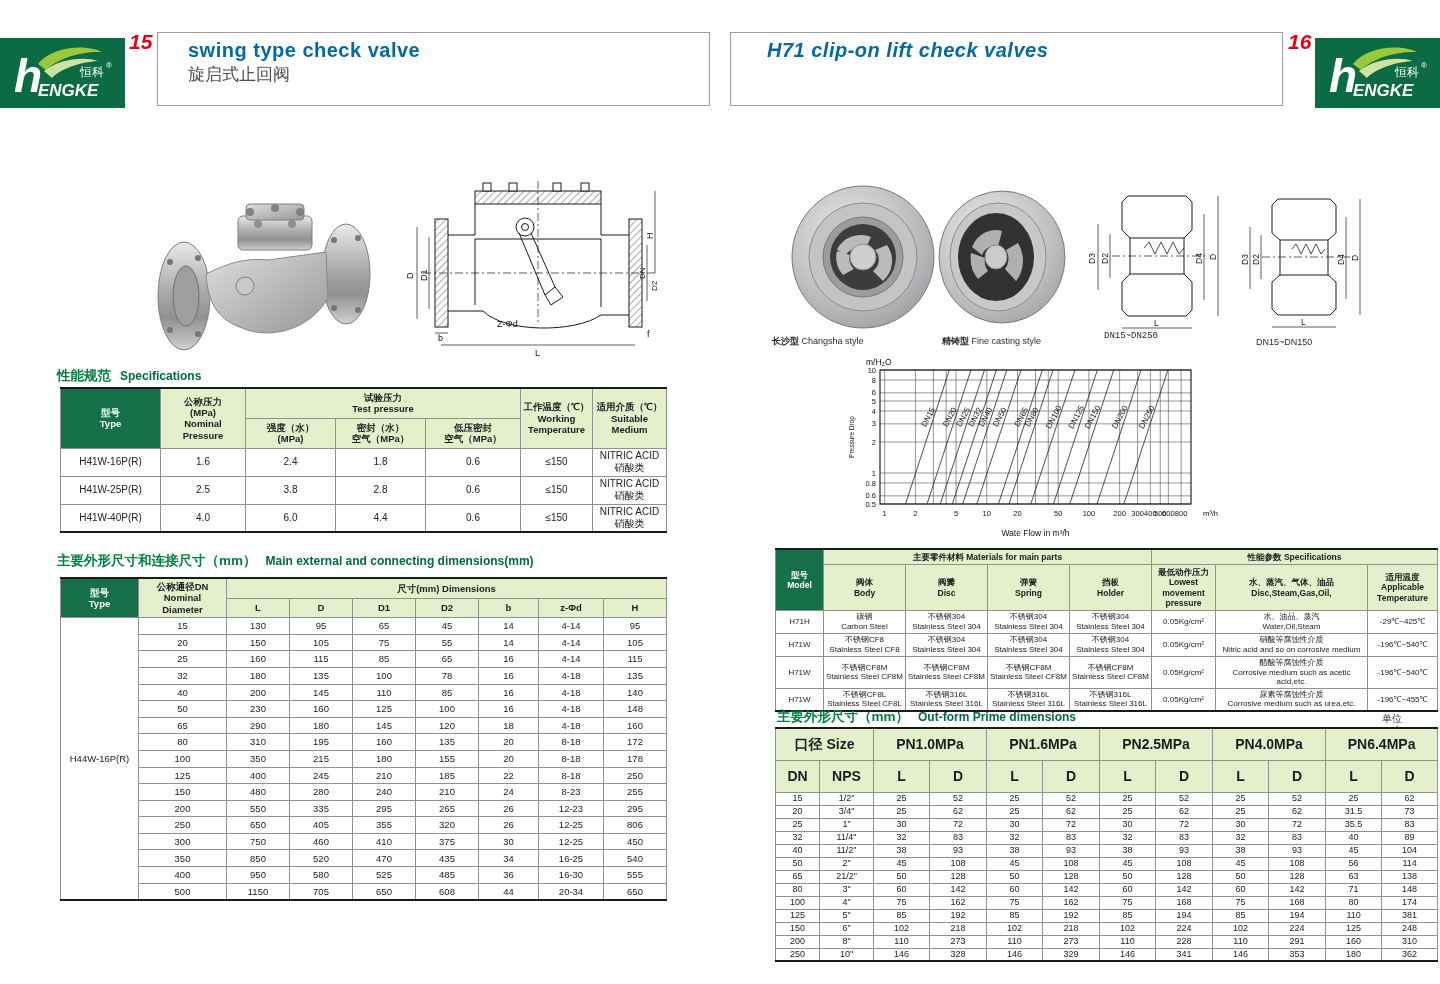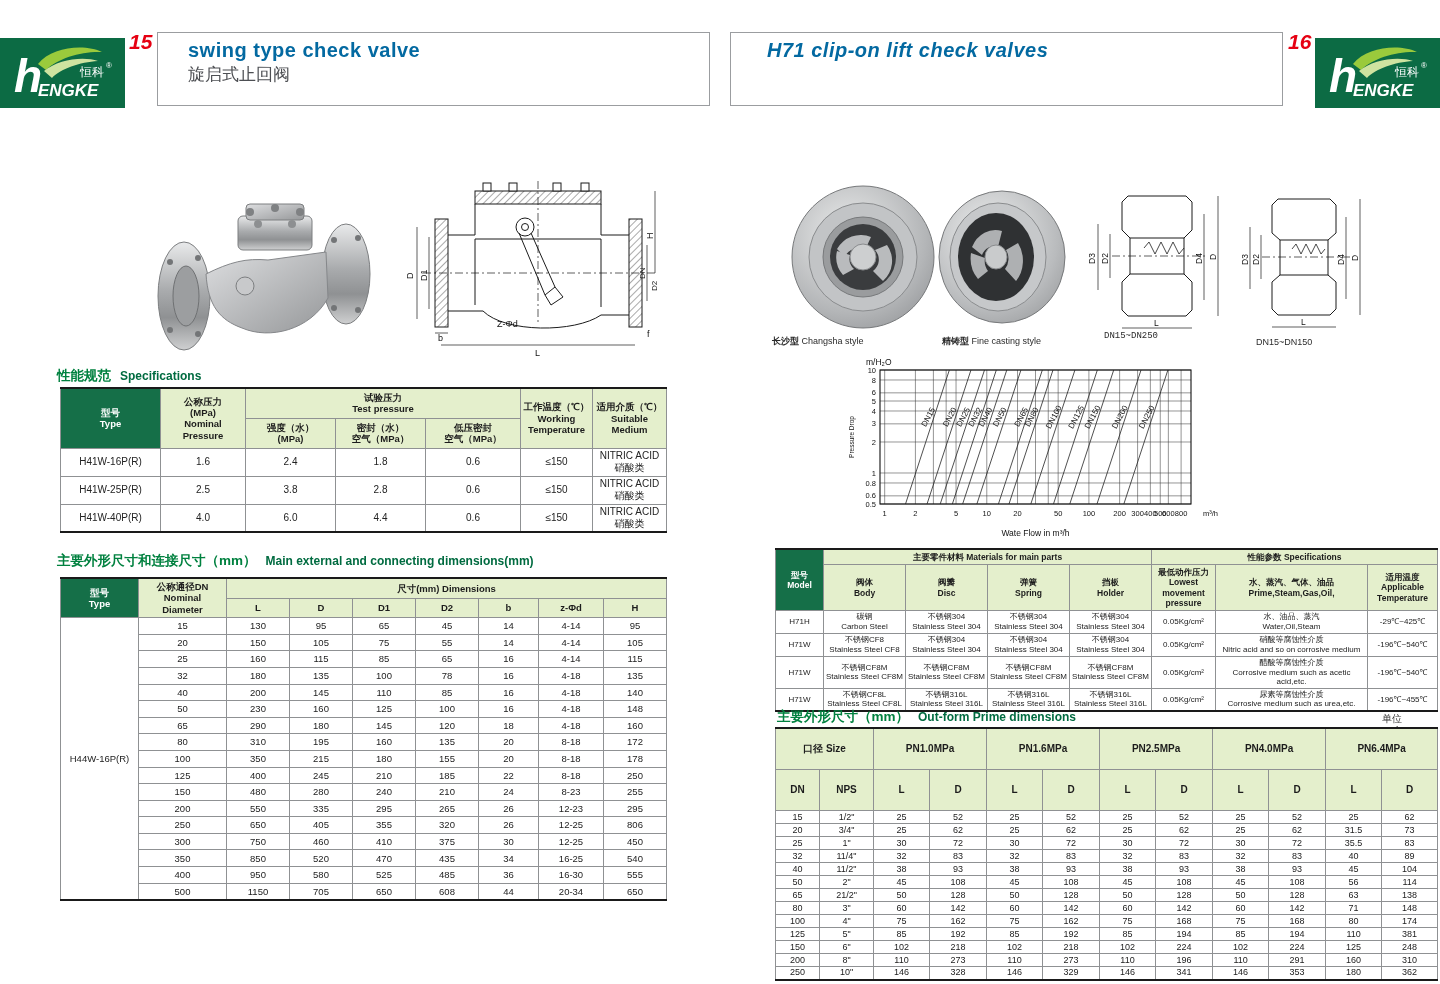--- a/index.html
+++ b/index.html
@@ -31,21 +31,21 @@
 
   .spec-table th { font-size:9.5px; padding:3px 2px; }
   .spec-table td { font-size:10px; height:28px; }
 
   .dim-table th { font-size:9.5px; padding:2px; }
   .dim-table td { font-size:9.5px; height:16.6px; padding:0 2px; }
 
   .materials-table th { font-size:8.5px; padding:2px 1px; }
   .materials-table td { font-size:8px; padding:1px; height:23px; }
 
-  .outform-table th { font-size:10px; padding:14px; }
+  .outform-table th { font-size:14px; padding:7px; }
   .outform-table td { font-size:9px; height:13px; padding:0; }
 
   
   .caption { font-size:9px; color:#2b2b2b; white-space:nowrap; }
   .caption b { font-weight:bold; }
 
   svg text { font-family:"Liberation Sans", sans-serif; }
 </style>
 </head>
 <body>
@@ -647,21 +647,21 @@
         <th>阀瓣
 Disc</th>
         <th>弹簧
 Spring</th>
         <th>挡板
 Holder</th>
         <th>最低动作压力
 Lowest movement
 pressure</th>
         <th>水、蒸汽、气体、油品
-Prime,Steam,Gas,Oil,</th>
+Disc,Steam,Gas,Oil,</th>
         <th>适用温度
 Applicable
 Temperature</th>
       </tr>
     </thead>
     <tbody>
         <tr>
           <td>H71H</td>
           <td>碳钢
 Carbon Steel</td>
@@ -926,21 +926,21 @@
           <td>248</td>
         </tr>
         <tr>
           <td>200</td>
           <td>8"</td>
           <td>110</td>
           <td>273</td>
           <td>110</td>
           <td>273</td>
           <td>110</td>
-          <td>196</td>
+          <td>228</td>
           <td>110</td>
           <td>291</td>
           <td>160</td>
           <td>310</td>
         </tr>
         <tr>
           <td>250</td>
           <td>10"</td>
           <td>146</td>
           <td>328</td>

